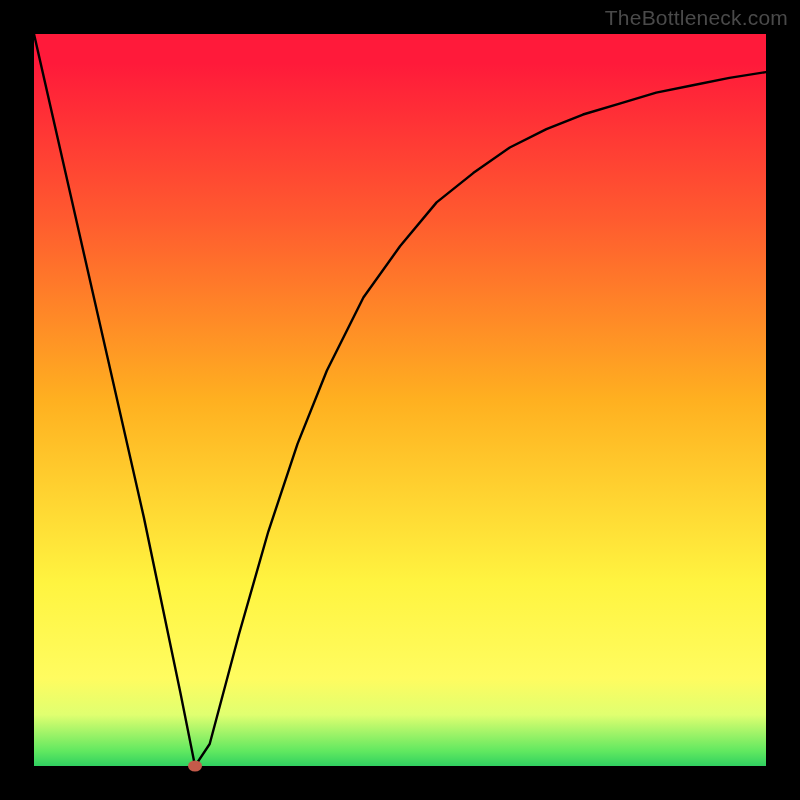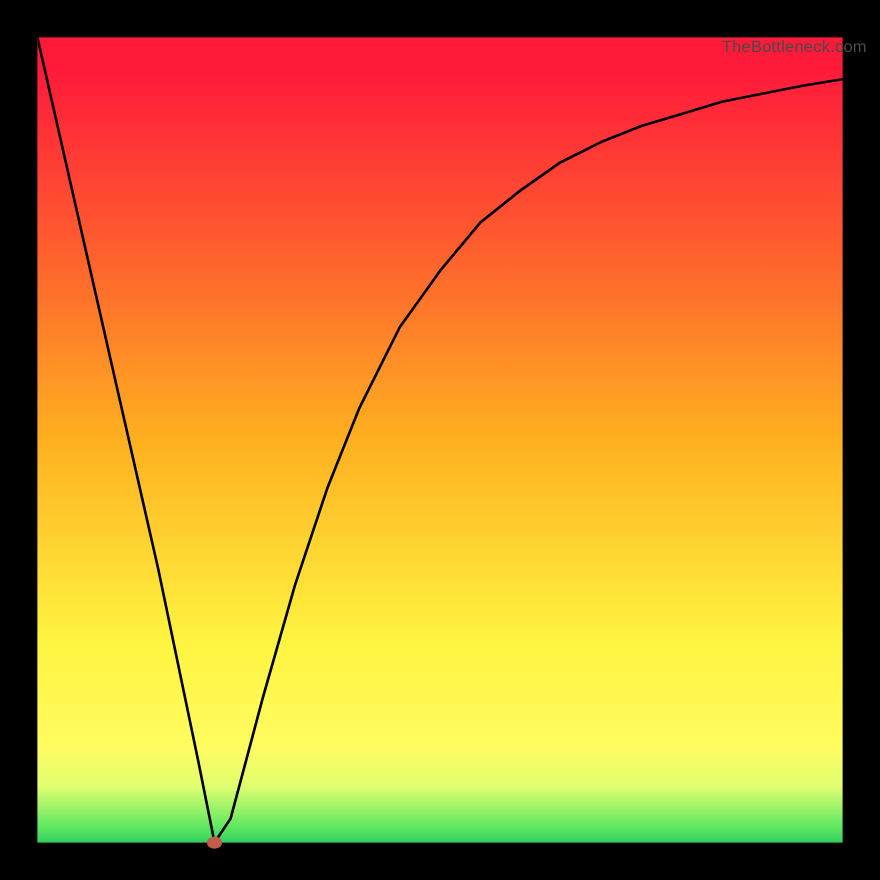--- a/index.html
+++ b/index.html
@@ -32,25 +32,24 @@
       #e0ff70 93%,
       #60e860 98%,
       #30d060 100%
     );
   }
   .watermark {
     position: absolute;
     top: 6px;
     right: 12px;
     color: #4a4a4a;
-    font-size: 15px;
+    font-size: 21px;
     font-weight: 500;
     letter-spacing: 0.2px;
     user-select: none;
-    margin-top: 28px;
   }
   svg.curve {
     position: absolute;
     left: 0;
     top: 0;
     width: 732px;
     height: 732px;
   }
   .marker {
     position: absolute;

